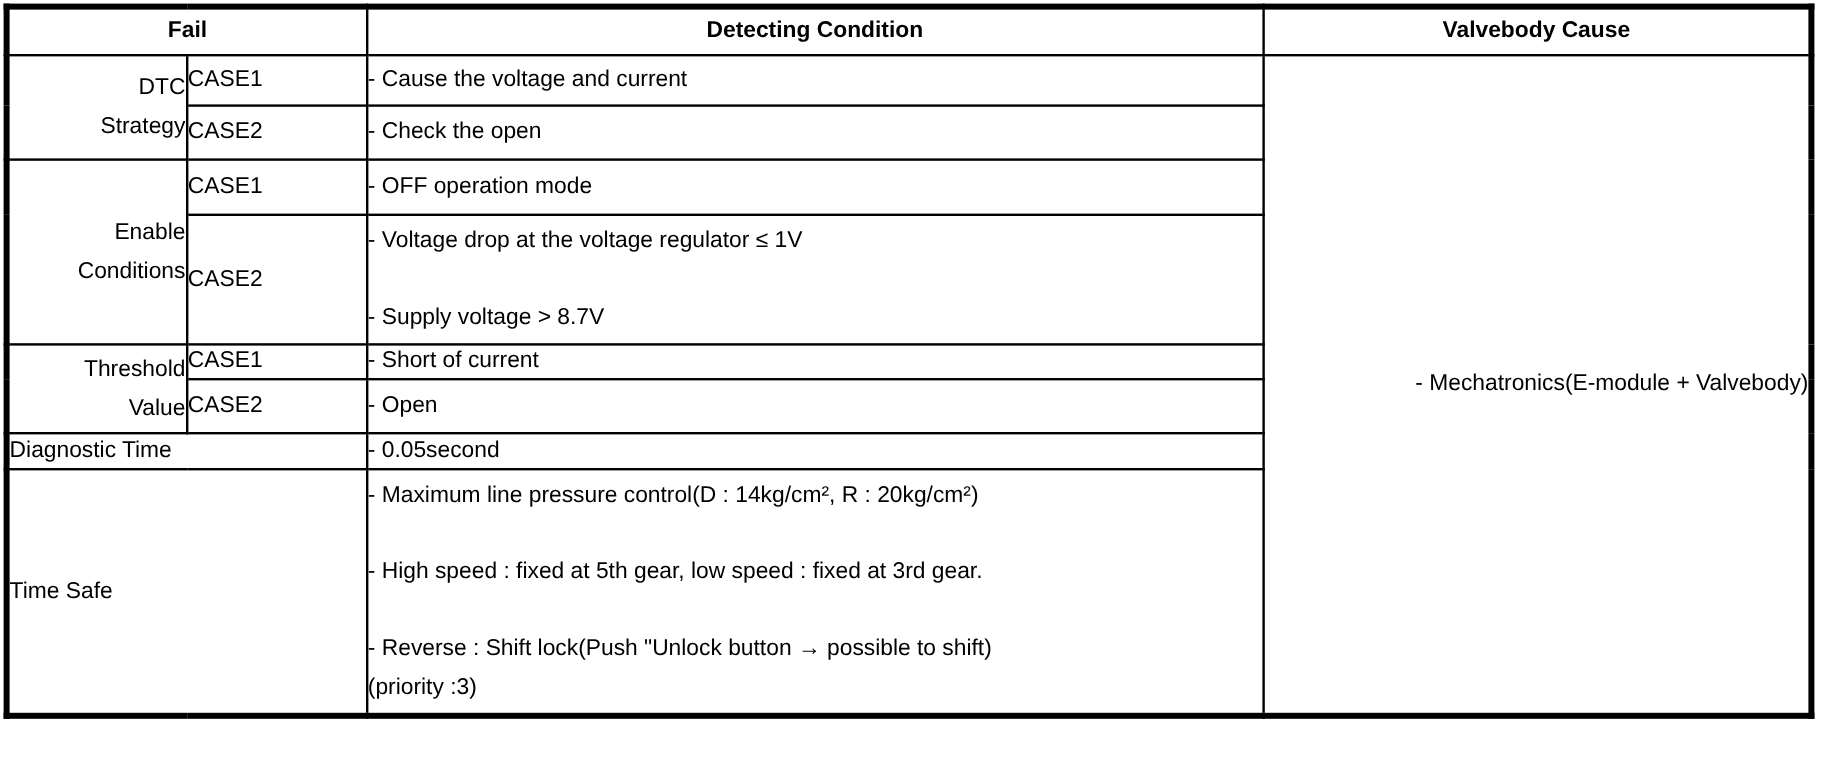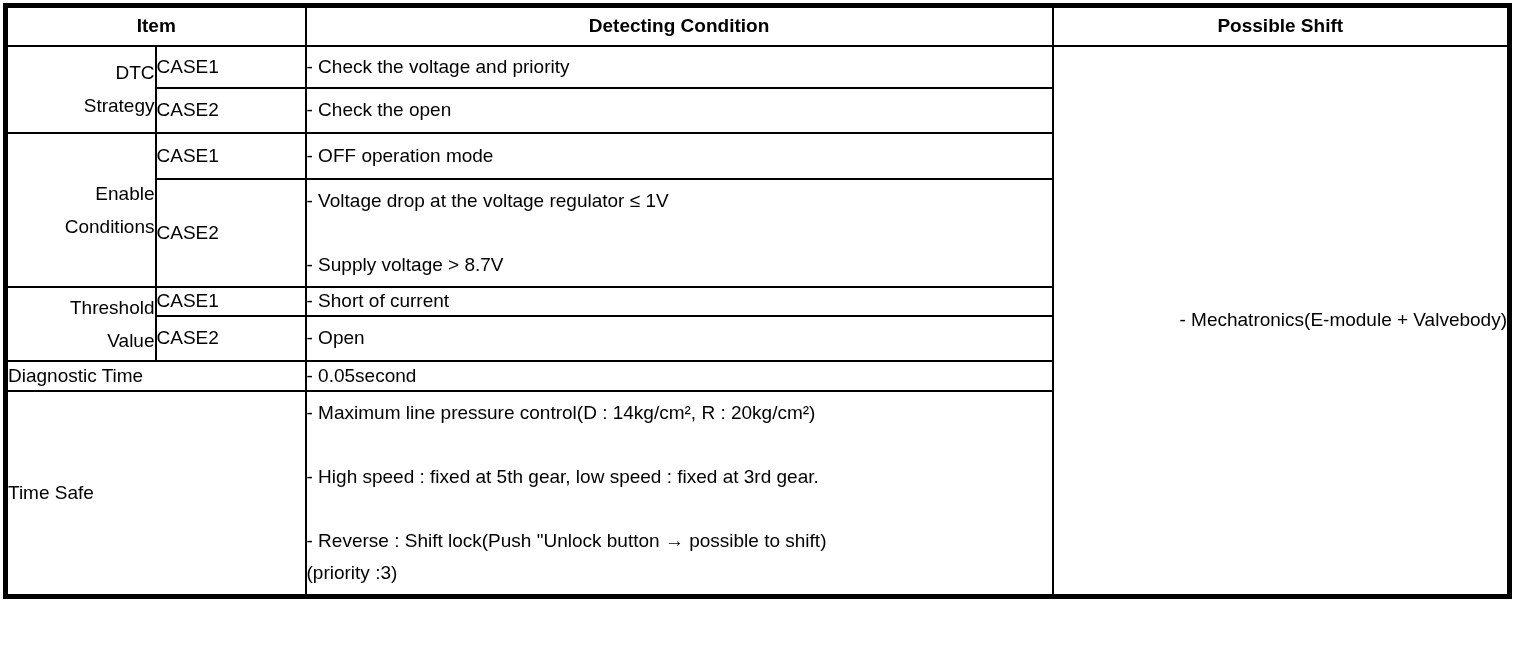--- a/index.html
+++ b/index.html
@@ -68,30 +68,30 @@
   <table class="diag">
     <colgroup>
       <col style="width:150px">
       <col style="width:150px">
       <col style="width:747px">
       <col style="width:457px">
     </colgroup>
 
     <tbody>
         <tr style="height:40px">
-      <th class="hdr" colspan="2">Item</th>
+      <th class="hdr" colspan="2">Fail</th>
       <th class="hdr">Detecting Condition</th>
-      <th class="hdr">Possible Shift</th>
+      <th class="hdr">Valvebody Cause</th>
     </tr>
 
     <tr style="height:42px">
       <td class="label-cell" rowspan="2">DTC
 Strategy</td>
       <td class="case-cell">CASE1</td>
-      <td class="cond-cell">- Check the voltage and priority</td>
+      <td class="cond-cell">- Cause the voltage and current</td>
       <td class="possible-cell" rowspan="8">- Mechatronics(E-module + Valvebody)</td>
     </tr>
 
     <tr style="height:45px">
       <td class="case-cell">CASE2</td>
       <td class="cond-cell">- Check the open</td>
     </tr>
 
     <tr style="height:46px">
       <td class="label-cell" rowspan="2">Enable

